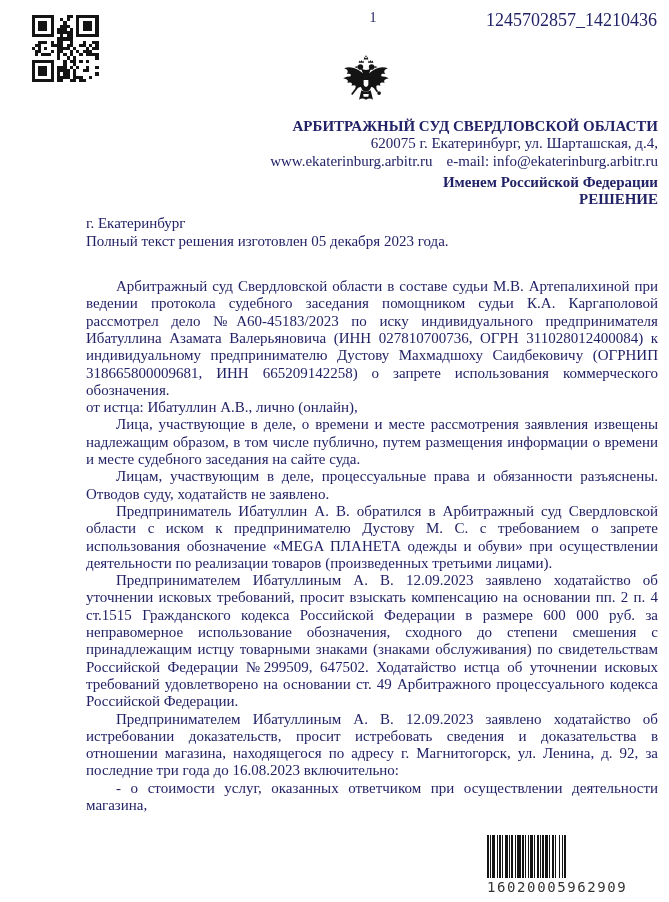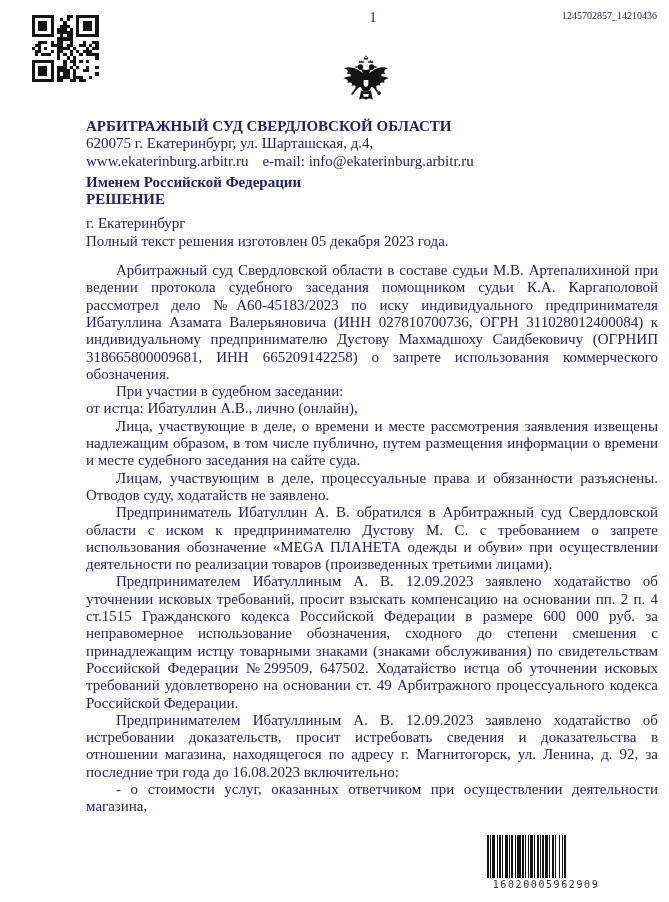--- a/index.html
+++ b/index.html
@@ -8,45 +8,45 @@
     width:669px;height:902px;
     background:#ffffff;
     font-family:"Liberation Serif","DejaVu Serif",serif;
     color:#222266;
     overflow:hidden;
   }
   
   .qr{position:absolute;left:30px;top:15px;width:70px;height:67px;}
   .qr svg{width:100%;height:100%;}
   .pagenum{position:absolute;left:88px;top:10px;width:570px;text-align:center;font-size:14px;}
-  .docid{position:absolute;right:12px;top:10px;font-size:10px;}
+  .docid{position:absolute;right:12px;top:10px;font-size:18px;}
   
   .emblem{position:absolute;left:338px;top:52px;width:56px;height:57px;}
   .emblem svg{width:100%;height:100%;}
   
   .content{position:absolute;left:86px;top:118px;width:572px;font-size:15px;line-height:17.3px;}
-  .center{text-align:left;}
+  .center{text-align:right;}
   .bold{font-weight:bold;}
   .contacts span{display:inline-block;}
   .contacts .gap{width:14px;}
   .mt16{margin-top:4px;}
   .mt7{margin-top:7px;}
   .mt15{margin-top:15px;}
-  .mt10{margin-top:12px;}
+  .mt10{margin-top:28px;}
   .caserow{position:relative;}
   .casenum{position:absolute;left:302px;top:0;}
   p.para{margin:0;text-align:justify;text-indent:30px;}
   p.noindent{margin:0;text-align:left;text-indent:0;}
   p.left{text-align:left;}
   
   .barcode-wrap{position:absolute;left:487px;top:835px;width:118px;}
   .barcode{display:flex;align-items:stretch;height:43px;width:118px;overflow:hidden;}
   .barcode div{height:100%;}
   .barcode .b{background:#141414;}
-  .barcode-num{text-align:center;font-size:10px;letter-spacing:1.6px;color:#333;margin-top:1px;font-family:"DejaVu Sans Mono",monospace;}
+  .barcode-num{text-align:center;font-size:14px;letter-spacing:1.6px;color:#333;margin-top:1px;font-family:"DejaVu Sans Mono",monospace;}
 </style>
 </head>
 <body>
 
 <div class="page">
 
   <div class="qr">
     <svg id="qr-svg" viewBox="0 0 21 21" shape-rendering="crispEdges" xmlns="http://www.w3.org/2000/svg">
         <rect x="11" y="0" width="1" height="1" fill="#141414"></rect>
         <rect x="12" y="0" width="1" height="1" fill="#141414"></rect>
@@ -232,21 +232,20 @@
 
     <div class="center bold mt16">Именем Российской Федерации</div>
     <div class="center bold">РЕШЕНИЕ</div>
 
     <div class="mt7">г. Екатеринбург</div>
 
     <div>Полный текст решения изготовлен 05 декабря 2023 года.</div>
 
     <div class="mt10">
       <p class="para">Арбитражный суд Свердловской области в составе судьи М.В. Артепалихиной при ведении протокола судебного заседания помощником судьи К.А. Каргаполовой рассмотрел дело №А60-45183/2023 по иску индивидуального предпринимателя Ибатуллина Азамата Валерьяновича (ИНН 027810700736, ОГРН 311028012400084) к индивидуальному предпринимателю Дустову Махмадшоху Саидбековичу (ОГРНИП 318665800009681, ИНН 665209142258) о запрете использования коммерческого обозначения.</p>
-      <p class="para left">При участии в судебном заседании:</p>
       <p class="noindent">от истца: Ибатуллин А.В., лично (онлайн),</p>
       <p class="para">Лица, участвующие в деле, о времени  и месте рассмотрения заявления извещены надлежащим образом, в том числе публично, путем размещения информации о времени и месте судебного заседания на сайте суда.</p>
       <p class="para">Лицам, участвующим в деле, процессуальные права и обязанности разъяснены. Отводов суду, ходатайств не заявлено.</p>
       <p class="para">Предприниматель Ибатуллин А. В. обратился в Арбитражный суд Свердловской области с иском к предпринимателю Дустову М. С. с требованием о запрете использования обозначение «MEGA ПЛАНЕТА одежды и обуви» при осуществлении деятельности по реализации товаров (произведенных третьими лицами).</p>
       <p class="para">Предпринимателем Ибатуллиным А. В. 12.09.2023 заявлено ходатайство об уточнении исковых требований, просит взыскать компенсацию на основании пп. 2 п. 4 ст.1515 Гражданского кодекса Российской Федерации в размере 600 000 руб. за неправомерное использование обозначения, сходного до степени смешения с принадлежащим истцу товарными знаками (знаками обслуживания) по свидетельствам Российской Федерации №299509, 647502. Ходатайство истца об уточнении исковых требований удовлетворено на основании ст. 49 Арбитражного процессуального кодекса Российской Федерации.</p>
       <p class="para">Предпринимателем Ибатуллиным А. В. 12.09.2023 заявлено ходатайство об истребовании доказательств, просит истребовать сведения и доказательства в отношении магазина, находящегося по адресу г. Магнитогорск, ул. Ленина, д. 92, за последние три года до 16.08.2023 включительно:</p>
       <p class="para">- о стоимости услуг, оказанных ответчиком при осуществлении деятельности магазина,</p>
     </div>
 
   </div>

